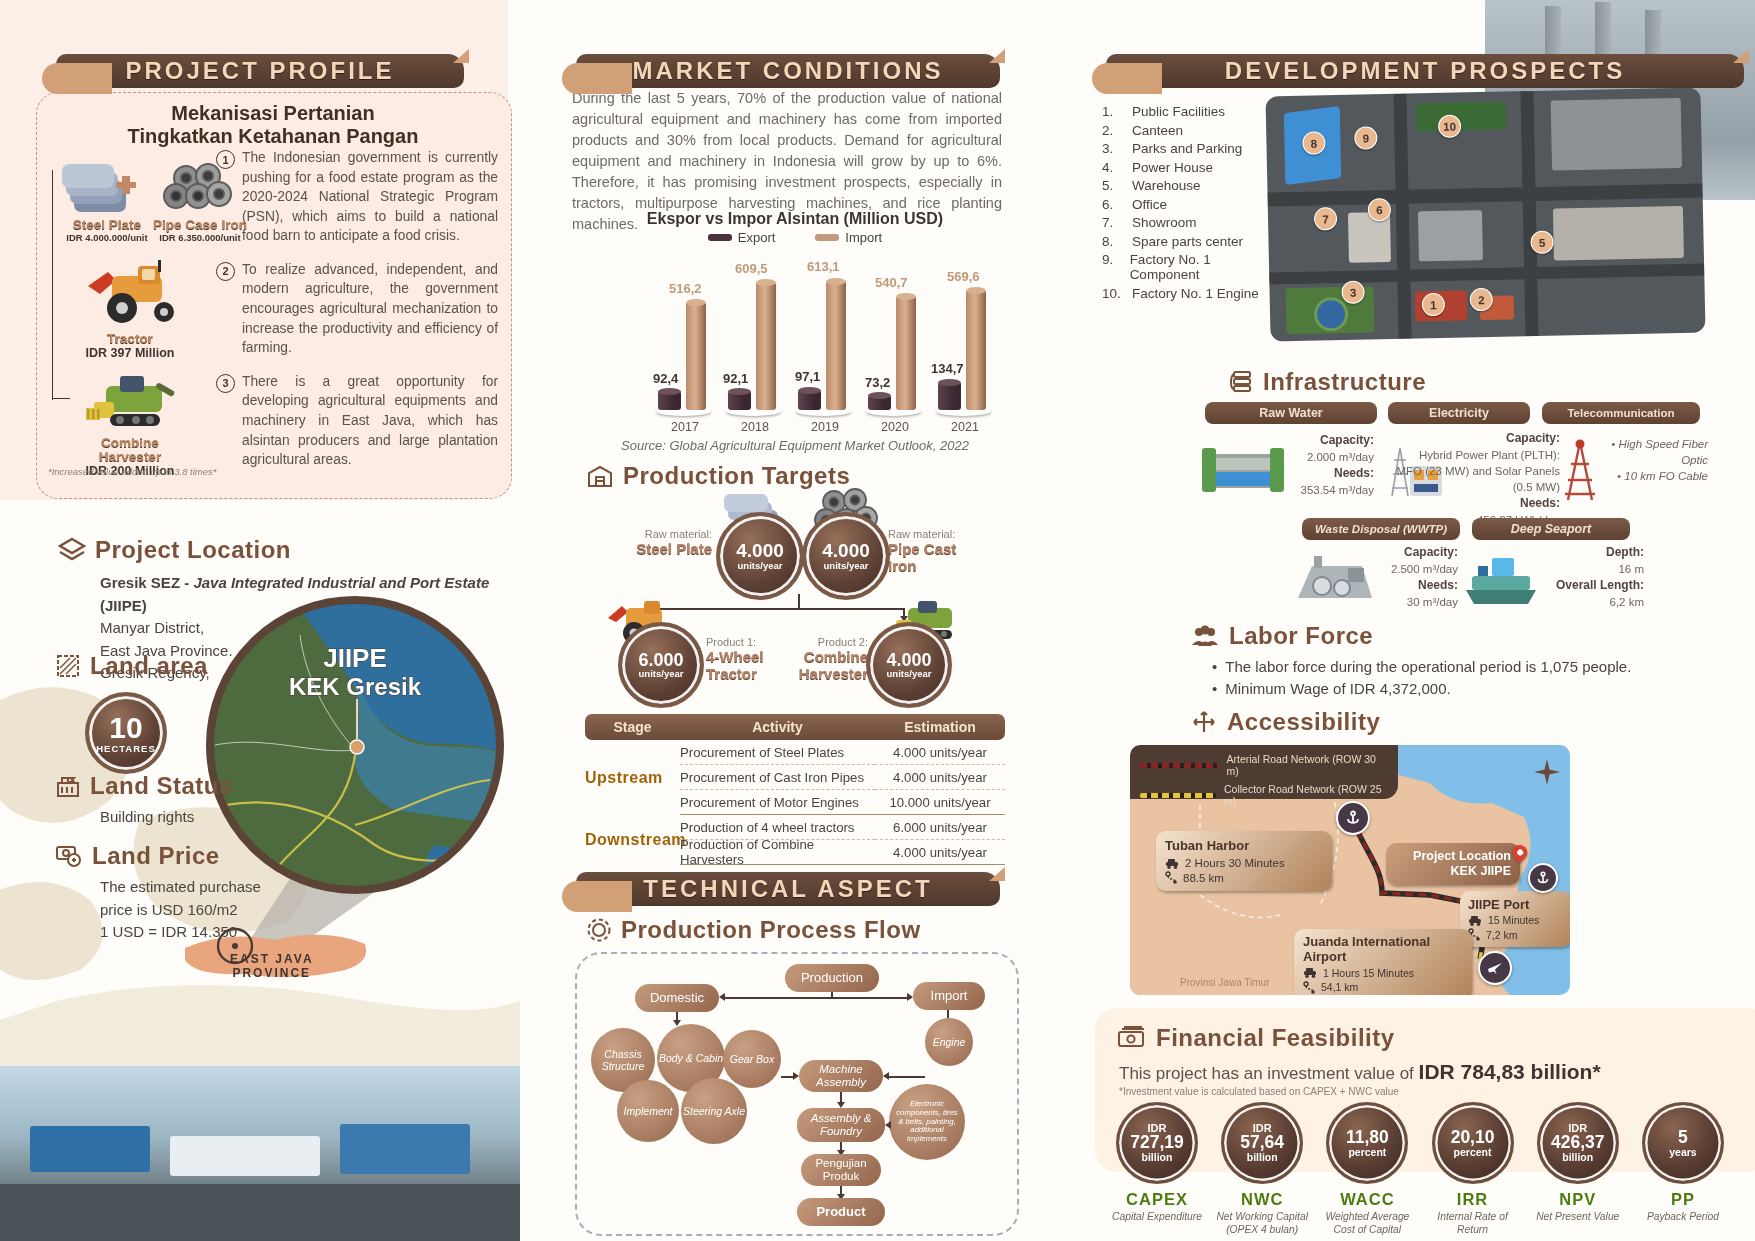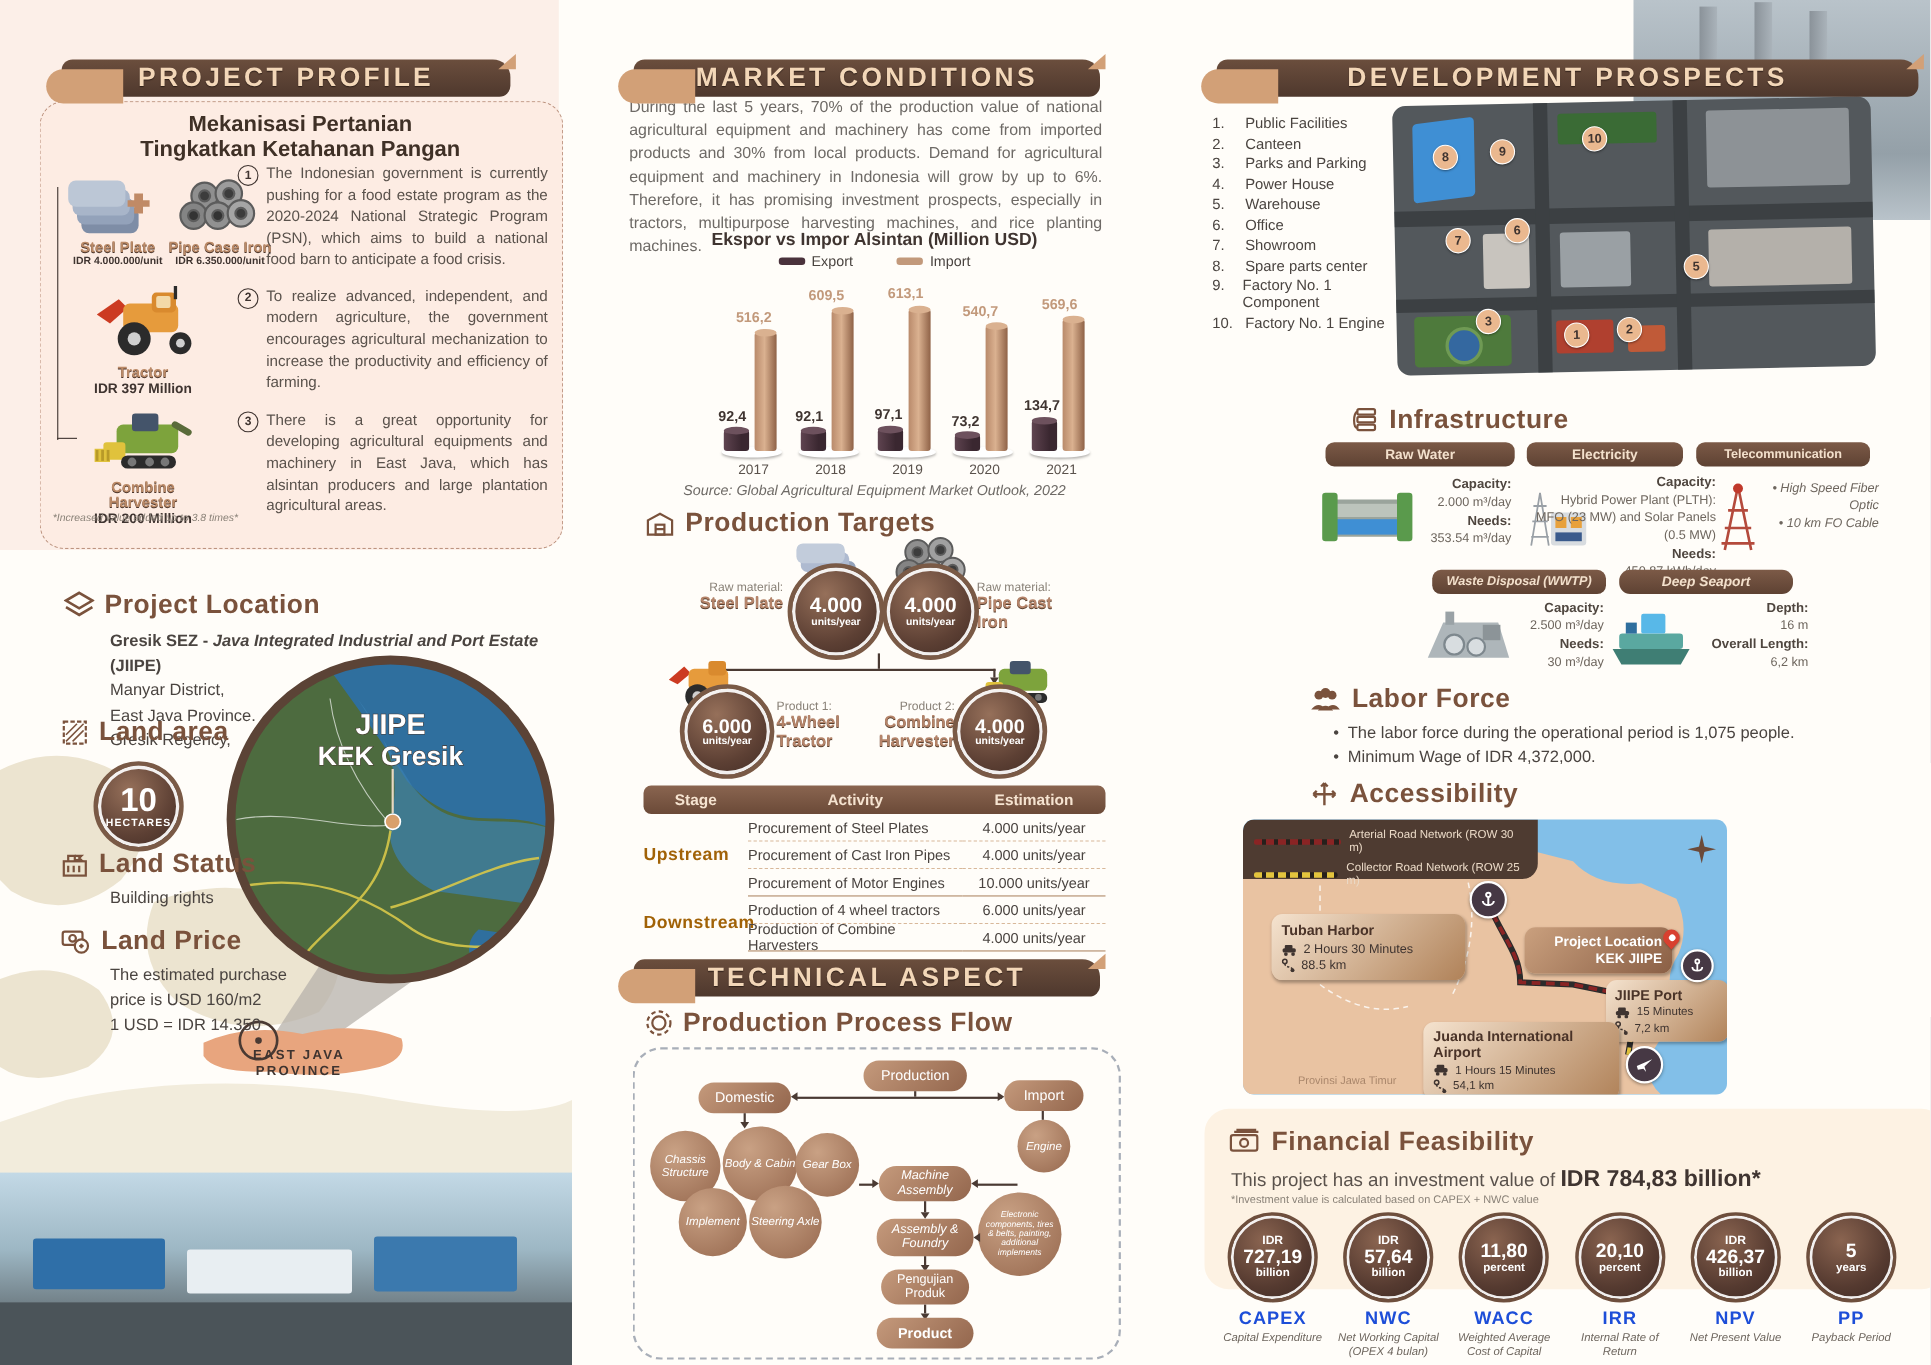--- a/index.html
+++ b/index.html
@@ -96,21 +96,21 @@
   .pin{position:absolute;width:15px;height:15px;background:#d8402f;border-radius:50% 50% 50% 0;transform:rotate(-45deg);box-shadow:0 1px 2px rgba(0,0,0,.4);z-index:6;}
   .pin:after{content:"";position:absolute;left:4.5px;top:4.5px;width:6px;height:6px;background:#fff;border-radius:50%;}
 
   
   .finpanel{position:absolute;left:1095px;top:1008px;width:650px;height:164px;background:#fdf2e3;border-radius:22px;z-index:2;padding-left:24px;}
   .metric{display:flex;flex-direction:column;align-items:center;width:104px;}
   .mcircle{width:76px;height:76px;border-radius:50%;background:radial-gradient(circle at 38% 30%,#8a6450,#553a30 60%,#3c2822);border:3.5px solid #6e4f3d;box-shadow:inset 0 0 0 2.5px rgba(255,255,255,.92);color:#fff;display:flex;flex-direction:column;align-items:center;justify-content:center;line-height:1.02;}
   .mcircle .l1{font-size:11px;font-weight:700;}
   .mcircle .v{font-size:17.5px;font-weight:800;}
   .mcircle .u{font-size:10.5px;font-weight:700;}
-  .metric .abbr{font-weight:800;font-size:16.5px;color:#1d4ed8;letter-spacing:1px;margin-top:6px;}
+  .metric .abbr{font-weight:800;font-size:16.5px;color:#4d7c0f;letter-spacing:1px;margin-top:6px;}
   .metric .desc{font-style:italic;color:#6e665e;font-size:10.3px;line-height:1.25;text-align:center;margin-top:2px;}
 
   .photo-strip{position:absolute;left:0;top:1066px;width:520px;height:175px;background:linear-gradient(180deg,#c3d9e6 0,#9db7c4 40%,#6f7d84 70%,#4b5459 100%);z-index:1;}
   .corner-photo{position:absolute;right:0;top:0;width:270px;height:200px;background:linear-gradient(180deg,#b9c3ca,#94a0a8 70%,#b9c3ca);z-index:0;border-radius:0 0 0 30px;}
   .chimney{position:absolute;top:6px;width:16px;height:78px;background:linear-gradient(90deg,#8a9299,#aab3ba);}
 </style>
 </head>
 <body>
 
 <div id="page">
@@ -723,21 +723,21 @@
       </svg>
   </div>
   <div class="iv" style="left:1608px;top:436px;width:100px;font-style:italic;">
     <span>• High Speed Fiber Optic</span><br>
     <span>• 10 km FO Cable</span>
   </div>
 
   <div class="infra-bar" style="left:1302px;top:518px;width:158px;">
       <span style="font-size:11.5px;font-style:italic;">Waste Disposal (WWTP)</span>
     </div>
-  <div class="infra-bar" style="left:1472px;top:518px;width:158px;border-radius:10px;">
+  <div class="infra-bar" style="left:1472px;top:518px;width:158px;">
       <span style="font-style:italic;">Deep Seaport</span>
     </div>
 
   <div class="abs" style="left:1292px;top:548px;z-index:4;">
     <svg width="84" height="58">
         <path d="M6 50 L20 18 L70 18 L80 50 Z" fill="#aeb6ba"></path>
         <circle cx="30" cy="38" r="9" fill="#d8dde0" stroke="#7e888e" stroke-width="2"></circle>
         <circle cx="50" cy="40" r="8" fill="#d8dde0" stroke="#7e888e" stroke-width="2"></circle>
         <rect x="56" y="20" width="16" height="14" fill="#8c9498"></rect>
         <rect x="22" y="8" width="8" height="12" fill="#9aa2a6"></rect>

